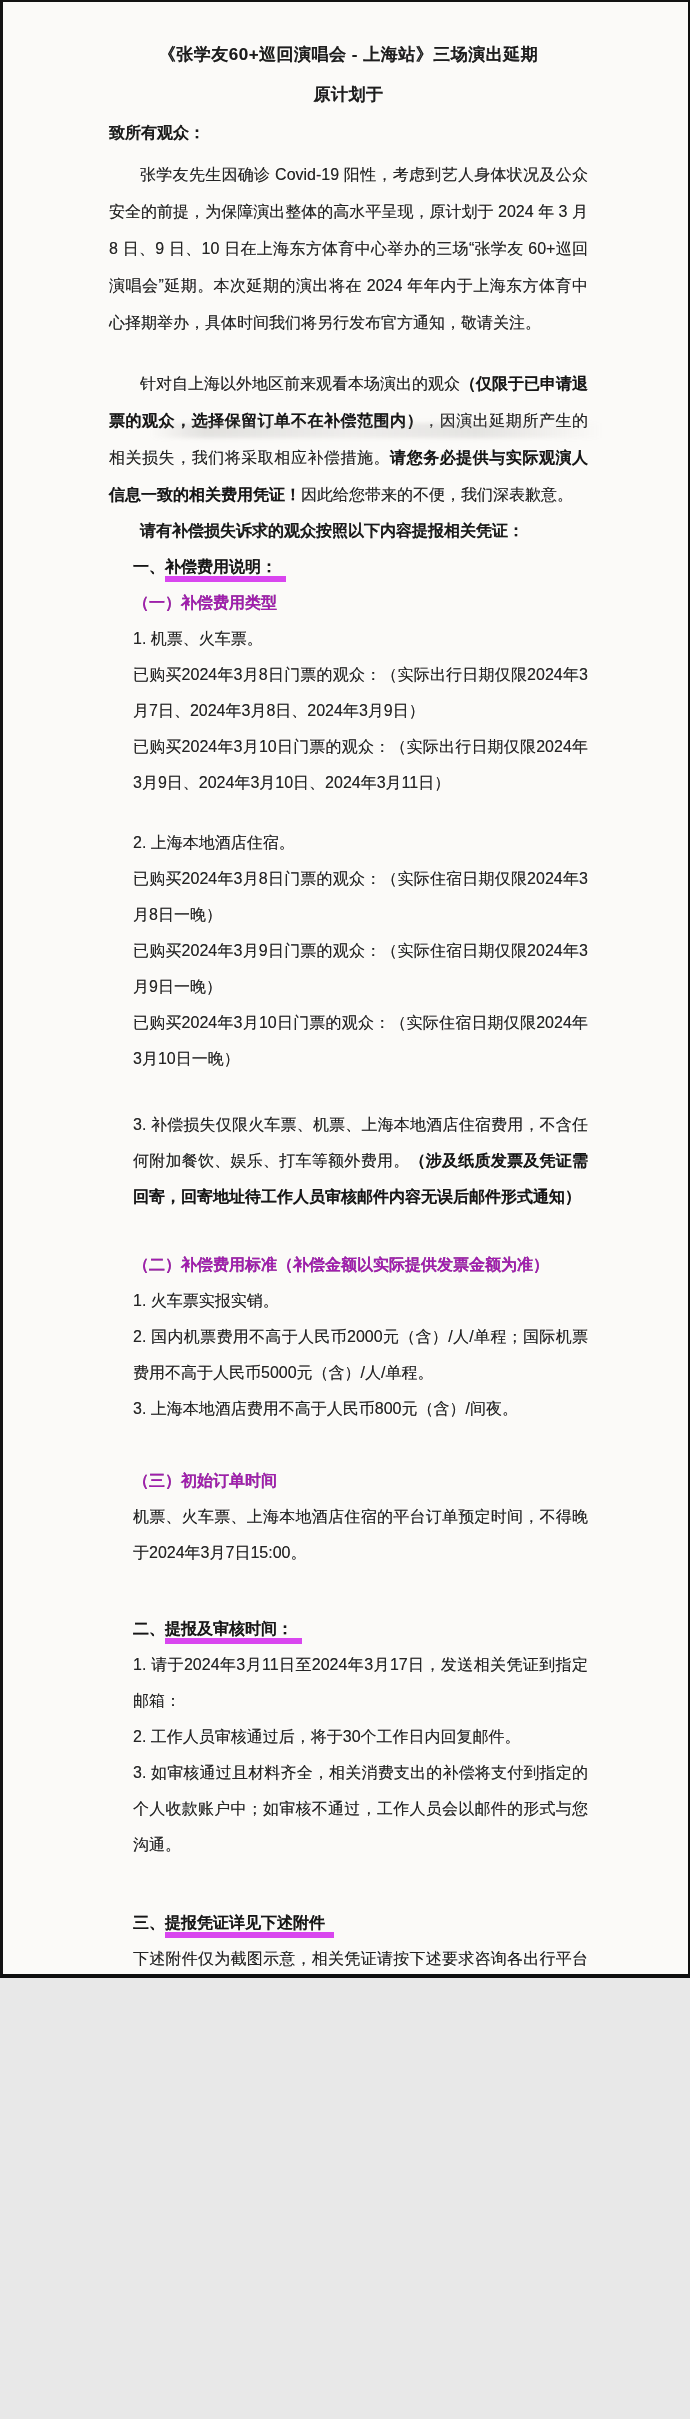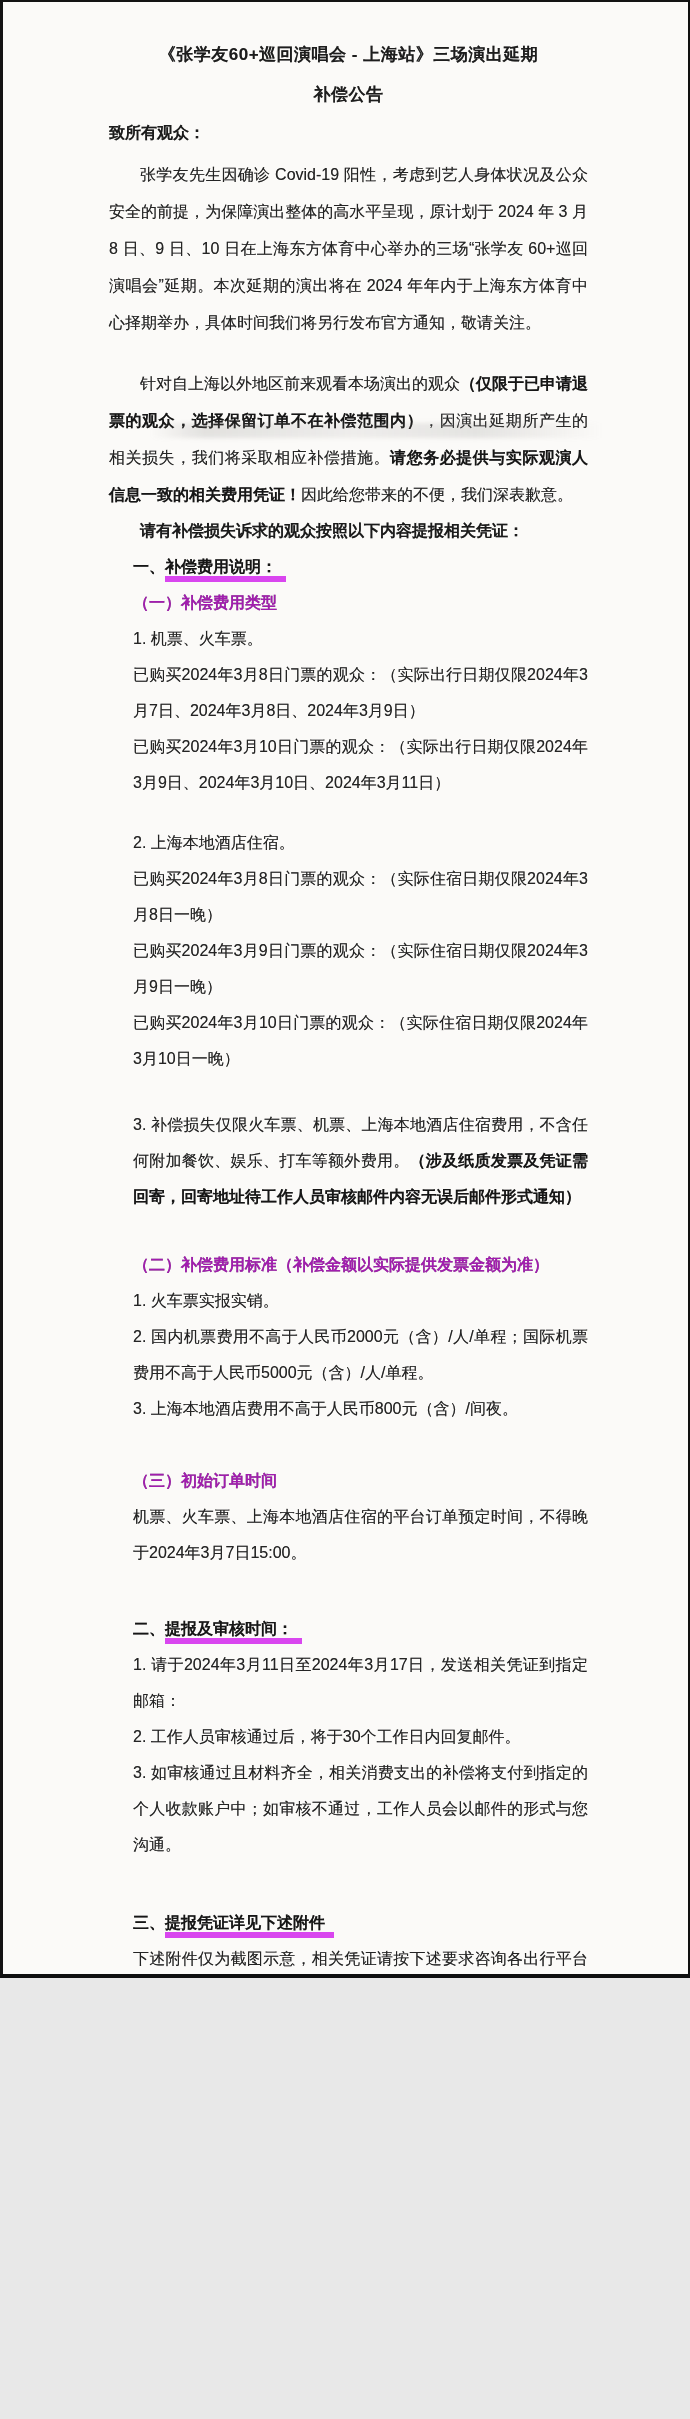--- a/index.html
+++ b/index.html
@@ -79,21 +79,21 @@
   }
   .wm-icon{width:30px;height:24px;opacity:.55;}
 </style>
 </head>
 <body>
 
 <div class="page">
   <div class="content">
 
     <div class="doc-title">《张学友60+巡回演唱会 - 上海站》三场演出延期</div>
-    <div class="doc-title doc-title2">补偿公告</div>
+    <div class="doc-title doc-title2">原计划于</div>
 
     <div class="salutation">致所有观众：</div>
 
     <div class="para p1 indent">张学友先生因确诊 Covid-19 阳性，考虑到艺人身体状况及公众安全的前提，为保障演出整体的高水平呈现，原计划于 2024 年 3 月 8 日、9 日、10 日在上海东方体育中心举办的三场“张学友 60+巡回演唱会”延期。本次延期的演出将在 2024 年年内于上海东方体育中心择期举办，具体时间我们将另行发布官方通知，敬请关注。</div>
 
     <div class="para p2 indent"><span>针对自上海以外地区前来观看本场演出的观众</span><span class="sg-b">（仅限于已申请退票的观众，选择保留订单不在补偿范围内）</span><span>，因演出延期所产生的相关损失，我们将采取相应补偿措施。</span><span class="sg-b">请您务必提供与实际观演人信息一致的相关费用凭证！</span><span>因此给您带来的不便，我们深表歉意。</span></div>
 
     <div class="p3 indent">请有补偿损失诉求的观众按照以下内容提报相关凭证：</div>
 
     <div class="sec">

